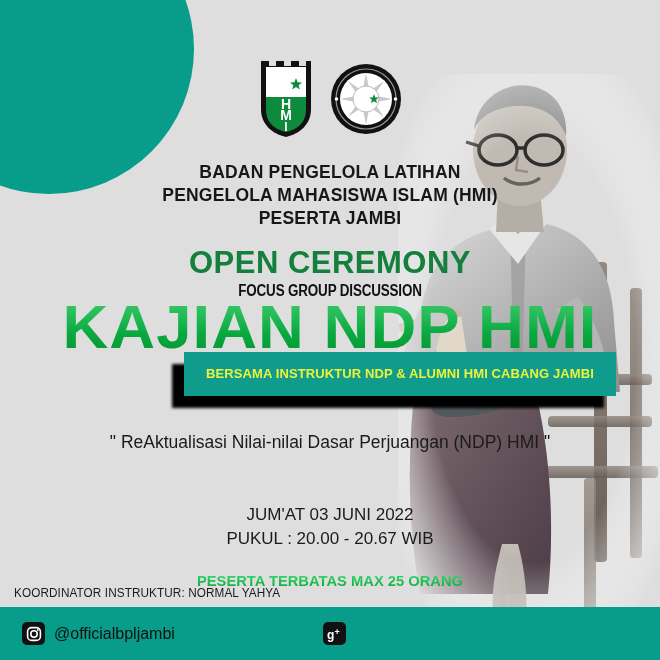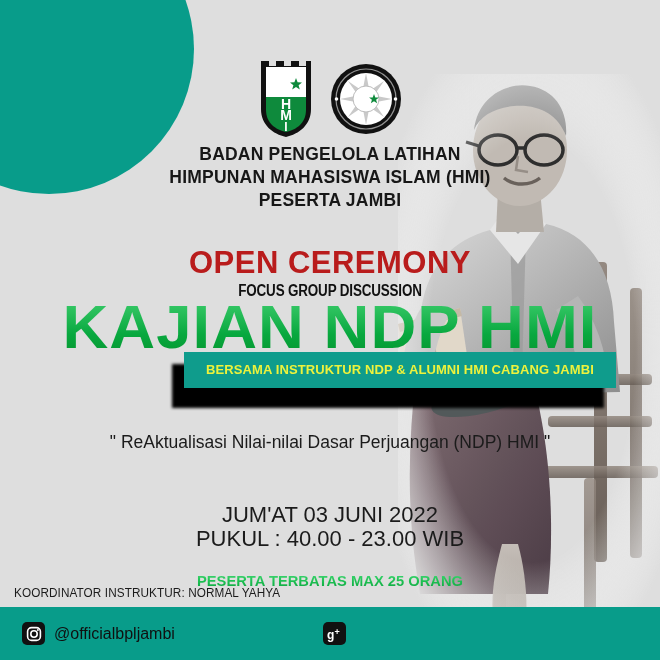--- a/index.html
+++ b/index.html
@@ -38,35 +38,35 @@
   .logos{
     position:absolute; top:58px; left:0; width:660px;
     display:flex; justify-content:center; align-items:center;
     gap:16px; z-index:6;
   }
   .logo-shield{ width:56px; height:82px; }
   .logo-circle{ width:72px; height:72px; }
 
   
   .org-block{
-    position:absolute; top:143px; left:0; width:660px;
+    position:absolute; top:161px; left:0; width:660px;
     text-align:center; z-index:6;
   }
   .org-line{
     font-family:"Liberation Sans", sans-serif;
     font-size:17.5px; font-weight:700; color:#171717;
     letter-spacing:.2px; line-height:23px;
     white-space:nowrap;
   }
 
   
   .open-ceremony{
     position:absolute; top:245px; left:0; width:660px;
     text-align:center; z-index:6;
-    font-size:31px; font-weight:700; color:#b91c1c;
+    font-size:31px; font-weight:700; color:#15803d;
     letter-spacing:.5px;
     font-family:"Liberation Sans", sans-serif;
   }
   .fgd{
     position:absolute; top:282px; left:0; width:660px;
     text-align:center; z-index:6;
     font-size:16px; font-weight:700; color:#111;
     letter-spacing:-.2px;
     transform:scaleX(.84);
     font-family:"Liberation Sans", sans-serif;
@@ -92,21 +92,21 @@
     width:432px; height:44px; z-index:6;
   }
   .banner-shadow{
     position:absolute; left:-12px; top:12px;
     width:432px; height:44px;
     background:#000;
     filter:blur(1.5px);
   }
   .banner{
     position:absolute; left:0; top:0;
-    width:432px; height:36px;
+    width:432px; height:44px;
     background:#0f9c8c;
     display:flex; align-items:center; justify-content:center;
     padding:0 10px;
   }
   .banner-text{
     color:#edf23c; font-size:13px; font-weight:700;
     text-align:center; line-height:15.5px;
     letter-spacing:.1px;
     font-family:"Liberation Sans", sans-serif;
   }
@@ -118,21 +118,21 @@
     font-size:17.5px; color:#1b1b1b; font-weight:400;
     font-family:"Liberation Sans", sans-serif;
   }
 
   
   .details{
     position:absolute; top:503px; left:0; width:660px;
     text-align:center; z-index:6;
   }
   .detail-line{
-    font-size:22px; color:#1b1b1b; font-weight:400;
+    font-size:17px; color:#1b1b1b; font-weight:400;
     line-height:24px;
     font-family:"Liberation Sans", sans-serif;
   }
   .limit{
     position:absolute; top:572px; left:0; width:660px;
     text-align:center; z-index:7;
     font-size:15.5px; font-weight:700;
     letter-spacing:0px;
     transform:scaleX(.95);
     background:linear-gradient(180deg,#4ddc7c 0%,#20c455 45%,#0aa23c 100%);
@@ -276,40 +276,40 @@
       <path d="M34 26 a10 10 0 1 0 0 20 a8 8 0 1 1 0 -20 Z" fill="#0e8a3c"></path>
       <path d="M44 31 l1.3 3.4 l3.6 .2 l-2.8 2.2 l1 3.5 l-3.1 -2 l-3.1 2 l1 -3.5 l-2.8 -2.2 l3.6 -.2 Z" fill="#0e8a3c"></path>
       <circle cx="36" cy="36" r="30" fill="none" stroke="#fff" stroke-width="1.2" opacity=".55"></circle>
       <circle cx="6.5" cy="36" r="1.8" fill="#fff"></circle>
       <circle cx="65.5" cy="36" r="1.8" fill="#fff"></circle>
     </svg>
   </div>
 
   <div class="org-block">
     <div class="org-line">BADAN PENGELOLA LATIHAN</div>
-    <div class="org-line">HIMPUNAN MAHASISWA ISLAM (HMI)</div>
+    <div class="org-line">PENGELOLA MAHASISWA ISLAM (HMI)</div>
     <div class="org-line">PESERTA JAMBI</div>
   </div>
 
   <div class="open-ceremony">OPEN CEREMONY</div>
   <div class="fgd">FOCUS GROUP DISCUSSION</div>
   <div class="main-title">KAJIAN NDP HMI</div>
 
   <div class="banner-wrap">
     <div class="banner-shadow"></div>
     <div class="banner">
       <span class="banner-text">BERSAMA INSTRUKTUR NDP &amp; ALUMNI HMI CABANG JAMBI</span>
     </div>
   </div>
 
   <div class="quote">" ReAktualisasi Nilai-nilai Dasar Perjuangan (NDP) HMI "</div>
 
   <div class="details">
     <div class="detail-line">JUM'AT 03 JUNI 2022</div>
-    <div class="detail-line">PUKUL : 40.00 - 23.00 WIB</div>
+    <div class="detail-line">PUKUL : 20.00 - 20.67 WIB</div>
   </div>
   <div class="limit">PESERTA TERBATAS MAX 25 ORANG</div>
   <div class="coordinator">KOORDINATOR INSTRUKTUR: NORMAL YAHYA</div>
 
   <div class="footer">
     <div class="f-item f-ig">
       <span class="ficon">
         <svg width="16" height="16" viewBox="0 0 16 16">
           <rect x="1.6" y="1.6" width="12.8" height="12.8" rx="4" fill="none" stroke="#fff" stroke-width="1.6"></rect>
           <circle cx="8" cy="8" r="3.2" fill="none" stroke="#fff" stroke-width="1.6"></circle>

